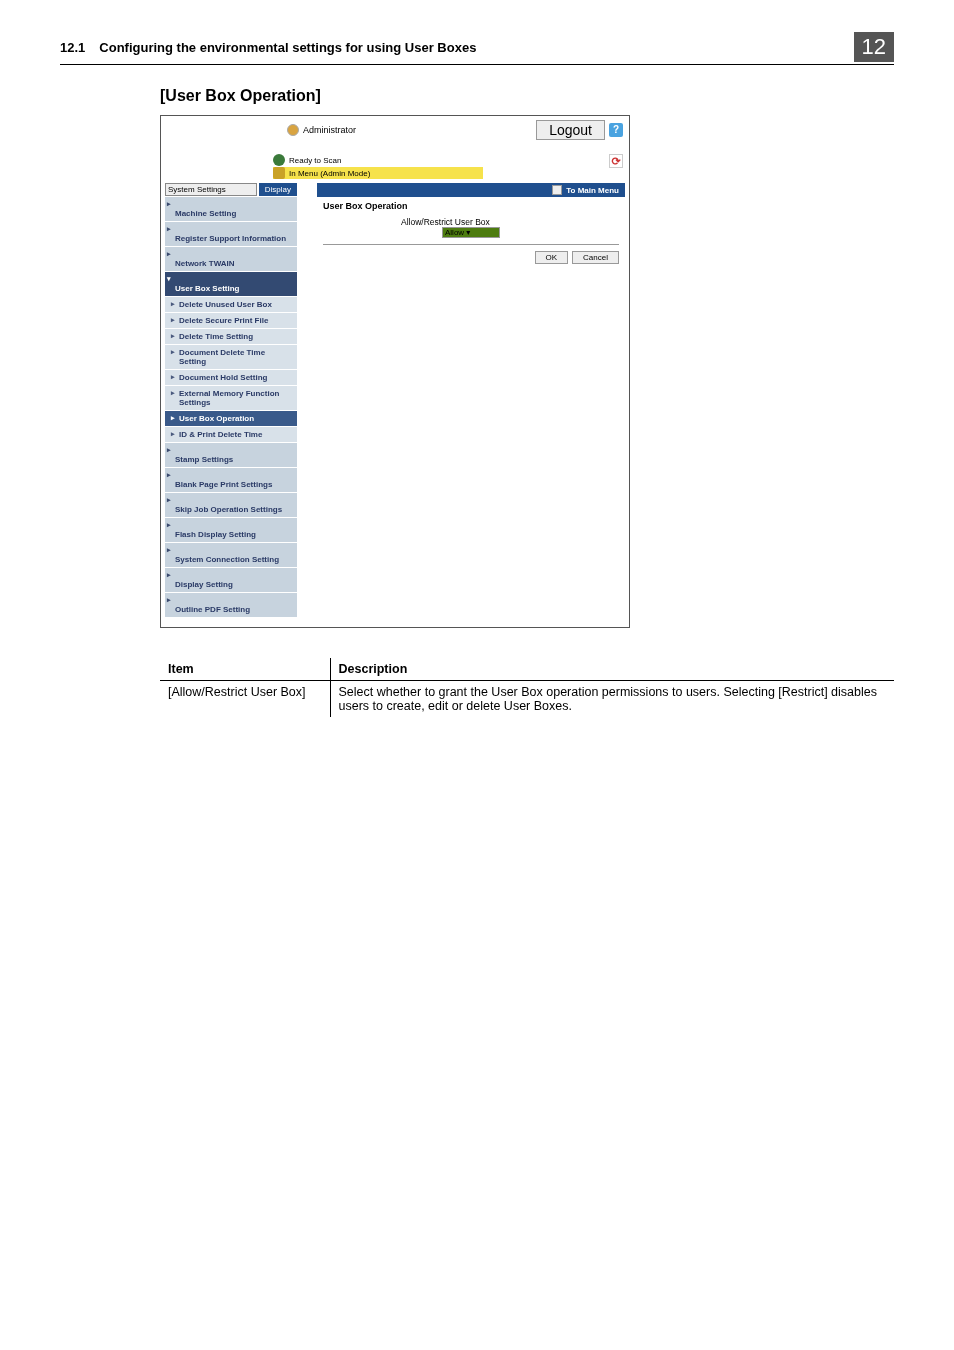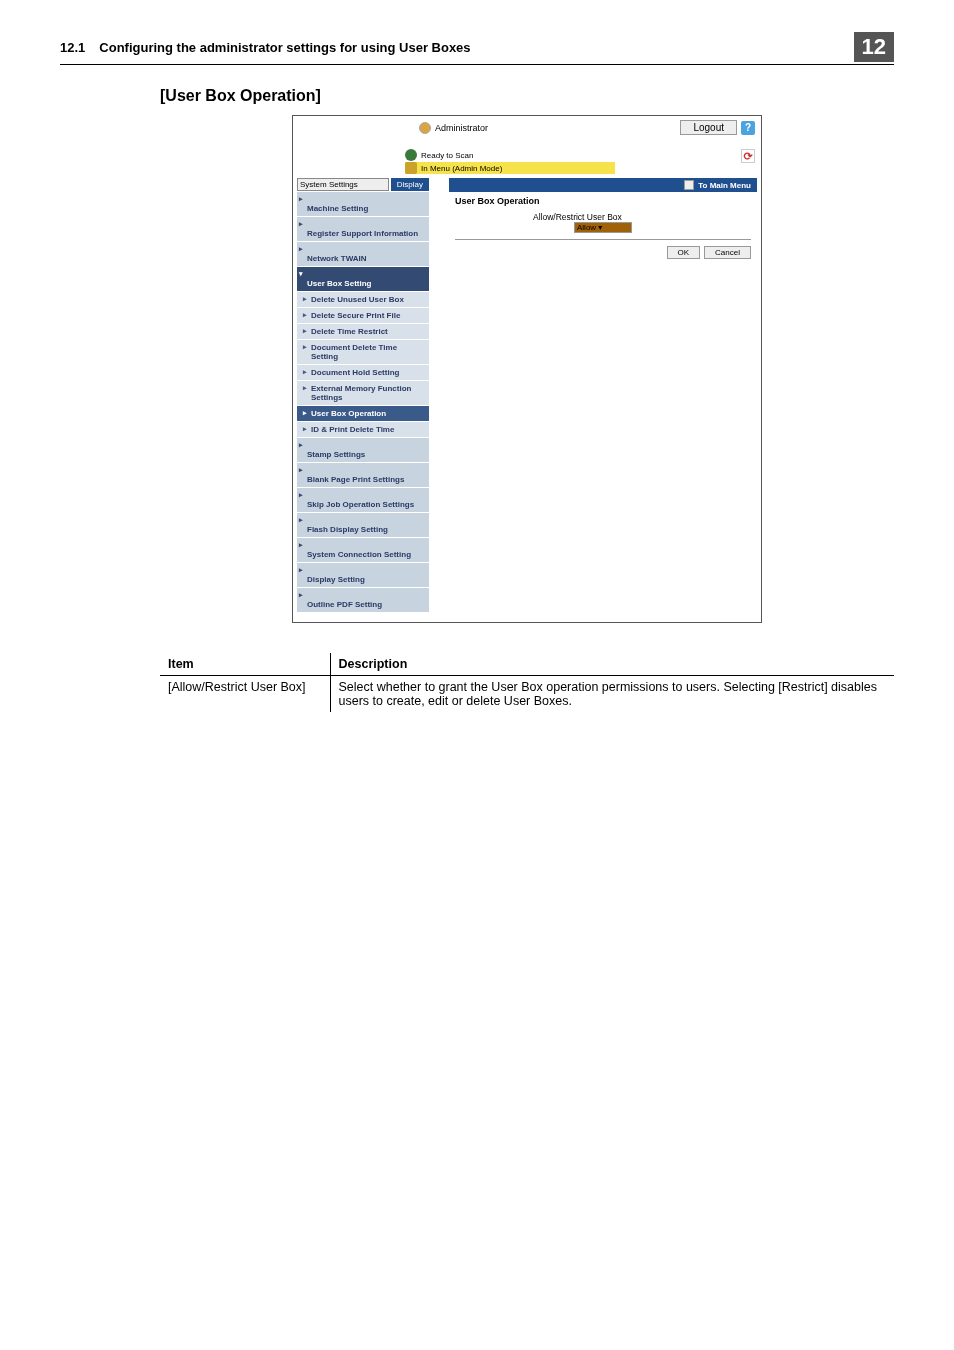--- a/index.html
+++ b/index.html
@@ -3,38 +3,38 @@
   <meta charset="utf-8">
   <style>
     * { margin: 0; padding: 0; box-sizing: border-box; }
     body { font-family: Arial, Helvetica, sans-serif; background: #fff; color: #000; width: 954px; margin: 0 auto; }
 
     .page { padding: 32px 60px 0 60px; position: relative; min-height: 1350px; }
 
     .page-header { display: flex; align-items: center; border-bottom: 1px solid #000; padding-bottom: 2px; margin-bottom: 22px; }
     .header-num { font-size: 13px; font-weight: bold; margin-right: 14px; }
     .header-text { font-size: 13px; font-weight: bold; flex: 1; }
-    .header-chapter { background: #555; color: #fff; font-size: 22px; font-weight: bold; padding: 2px 8px; }
+    .header-chapter { background: #555; color: #fff; font-size: 22px; font-weight: normal; padding: 2px 8px; }
 
     .content { padding-left: 100px; }
 
     .section-heading { font-size: 16px; font-weight: bold; margin-bottom: 10px; }
 
     .intro { font-size: 12.5px; line-height: 1.5; margin-bottom: 14px; }
     .arrow-wrap { display: inline-block; margin: 0 2px; }
     .arrow-glyph { font-size: 9px; letter-spacing: -3px; display: inline-block; vertical-align: 1px; }
 
-    .screenshot-outer { display: flex; justify-content: center; margin-bottom: 30px; }
+    .screenshot-outer { display: flex; justify-content: flex-start; margin-bottom: 30px; }
     .screenshot { width: 470px; border: 1px solid #555; background: #fff; font-family: Arial, sans-serif; font-size: 9px; }
 
     .ss-top { display: flex; align-items: center; padding: 4px 6px; }
     .ss-top-spacer { width: 120px; }
     .ss-user { display: flex; align-items: center; gap: 4px; flex: 1; }
     .ss-user-icon { width: 12px; height: 12px; background: #d9a441; border-radius: 50%; border: 1px solid #aaa; }
-    .ss-logout-btn { border: 1px solid #999; background: #eee; padding: 1px 12px; font-size: 10px; cursor: pointer; margin-right: 4px; }
+    .ss-logout-btn { border: 1px solid #999; background: #eee; padding: 1px 12px; font-size: 14px; cursor: pointer; margin-right: 4px; }
     .ss-help { width: 14px; height: 14px; background: #4aa3e0; border-radius: 2px; color: #fff; font-weight: bold; text-align: center; font-size: 10px; line-height: 14px; }
 
     .ss-status { display: flex; margin-top: 10px; }
     .ss-status-inner { margin-left: 112px; display: flex; flex-direction: column; gap: 1px; width: 210px; }
     .ss-status-row { display: flex; align-items: center; gap: 4px; font-size: 8px; }
     .ss-status-row.hl { background: #f6e24b; }
     .ss-status-icon1 { width: 12px; height: 12px; background: #3a7a3a; border-radius: 50%; }
     .ss-status-icon2 { width: 12px; height: 12px; background: #c9a227; border-radius: 2px; }
     .ss-refresh { margin-left: auto; margin-right: 6px; width: 14px; height: 14px; border: 1px solid #ccc; display: flex; align-items: center; justify-content: center; color: #c33; font-weight: bold; font-size: 11px; }
 
@@ -54,21 +54,21 @@
     .nav-sub.active { background: #3a5a8a; color: #fff; }
     .nav-sub.active::before { content: "▸"; color: #fff; }
 
     .ss-main { position: relative; flex: 1; }
     .ss-main-bar { background: #1f4f8e; color: #fff; font-size: 8px; padding: 2px 6px; display: flex; justify-content: flex-end; align-items: center; gap: 4px; font-weight: bold; }
     .to-main-icon { width: 10px; height: 10px; background: #eee; border: 1px solid #999; }
     .ss-main-content { padding: 4px 6px; }
     .main-title { font-weight: bold; font-size: 9px; margin-bottom: 4px; }
     .form-row { display: flex; align-items: center; font-size: 8.5px; padding: 2px 0; flex-direction: column; }
     .form-label { width: 140px; }
-    .form-select { border: 1px solid #999; background: #a16207; font-size: 8px; padding: 0 2px; width: 58px; }
+    .form-select { border: 1px solid #999; background: #4d7c0f; font-size: 8px; padding: 0 2px; width: 58px; }
     .hr-line { border: none; border-top: 1px solid #999; margin: 4px 0; }
 
     .btn-row { display: flex; justify-content: flex-end; gap: 4px; margin-top: 6px; }
     .form-btn { border: 1px solid #999; background: #eee; font-size: 8px; padding: 1px 10px; cursor: pointer; }
 
     .desc-table { width: 100%; border-collapse: collapse; font-size: 12.5px; }
     .desc-table th, .desc-table td { text-align: left; vertical-align: top; padding: 4px 8px; }
     .desc-table thead tr { border-bottom: 1px solid #000; }
     .desc-table th { font-weight: bold; border-bottom: 1px solid #000; }
     .desc-table td:first-child { width: 170px; border-right: 1px solid #000; }
@@ -76,21 +76,21 @@
 
     .page-footer { position: absolute; bottom: 30px; left: 60px; right: 60px; border-top: 1px solid #000; display: flex; justify-content: space-between; font-size: 12px; padding-top: 4px; }
   </style>
 </head>
 <body>
 
 <div class="page">
 
   <div class="page-header">
     <span class="header-num">12.1</span>
-    <span class="header-text">Configuring the administrator settings for using User Boxes</span>
+    <span class="header-text">Configuring the environmental settings for using User Boxes</span>
     <span class="header-chapter">12</span>
   </div>
 
   <div class="content">
 
     <h2 class="section-heading">[User Box Operation]</h2>
 
 
     <div class="screenshot-outer">
       <div class="screenshot">
@@ -126,21 +126,21 @@
               <div class="ss-select">System Settings</div>
               <button class="ss-display-btn">Display</button>
             </div>
 
             <div class="nav-item">Machine Setting</div>
             <div class="nav-item">Register Support Information</div>
             <div class="nav-item">Network TWAIN</div>
             <div class="nav-item expanded">User Box Setting</div>
             <div class="nav-sub">Delete Unused User Box</div>
             <div class="nav-sub">Delete Secure Print File</div>
-            <div class="nav-sub">Delete Time Restrict</div>
+            <div class="nav-sub">Delete Time Setting</div>
             <div class="nav-sub">Document Delete Time Setting</div>
             <div class="nav-sub">Document Hold Setting</div>
             <div class="nav-sub">External Memory Function Settings</div>
             <div class="nav-sub active">User Box Operation</div>
             <div class="nav-sub">ID &amp; Print Delete Time</div>
             <div class="nav-item">Stamp Settings</div>
             <div class="nav-item">Blank Page Print Settings</div>
             <div class="nav-item">Skip Job Operation Settings</div>
             <div class="nav-item">Flash Display Setting</div>
             <div class="nav-item">System Connection Setting</div>

